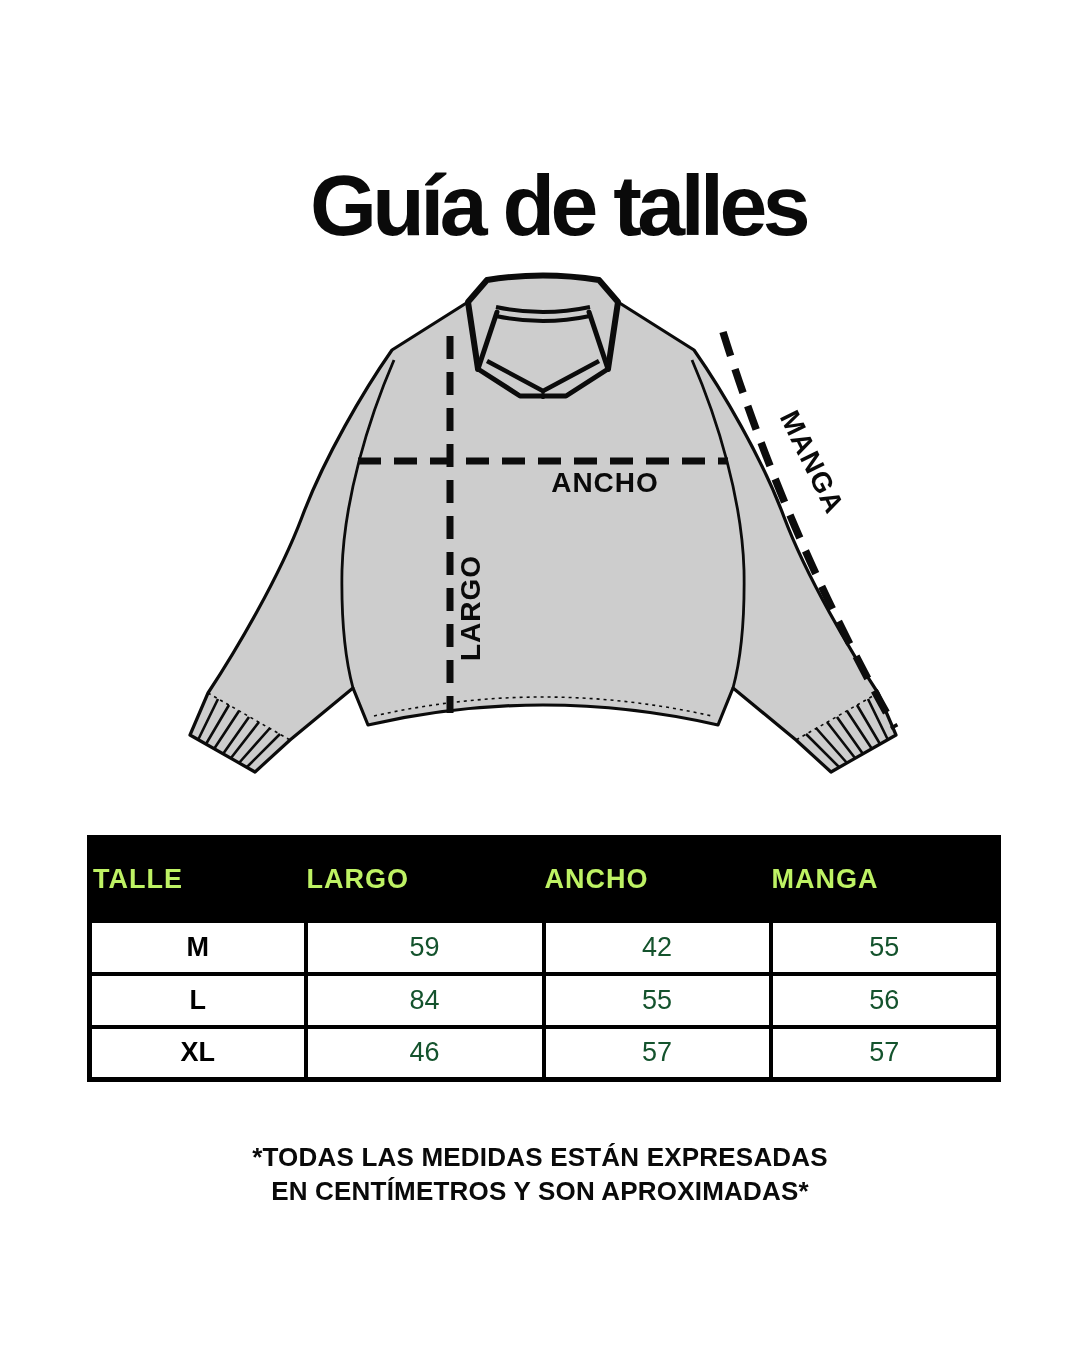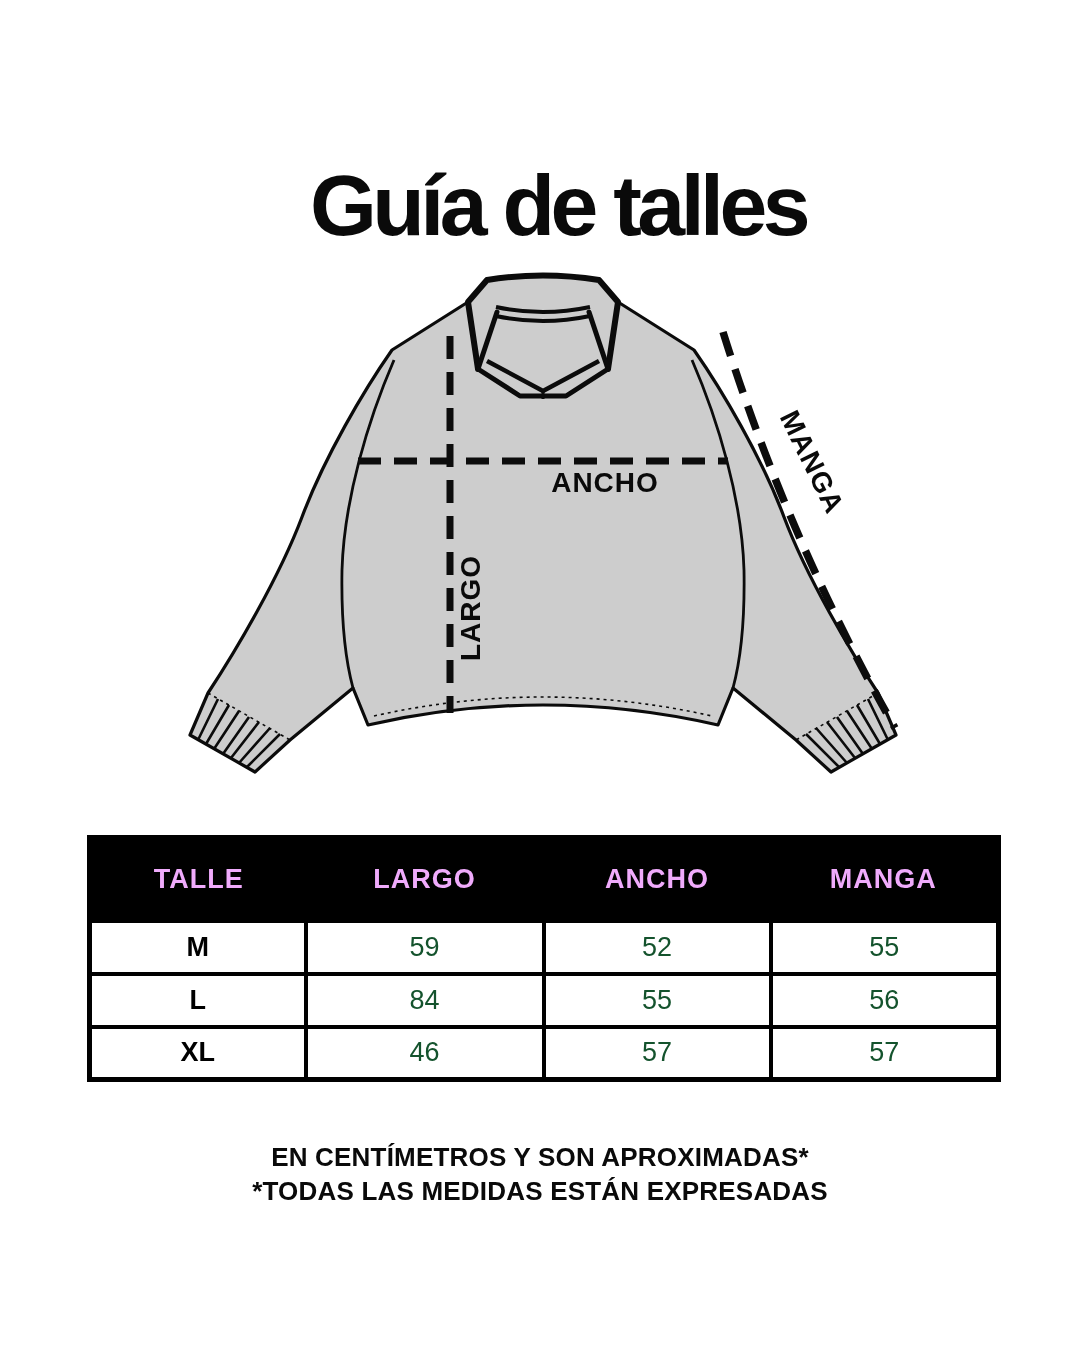--- a/index.html
+++ b/index.html
@@ -27,23 +27,23 @@
     border:5px solid #000;
     background:#fff;
   }
   .size-table col.c1{width:216px}
   .size-table col.c2{width:238px}
   .size-table col.c3{width:227px}
   .size-table col.c4{width:228px}
   .size-table thead tr{height:83px;}
   .size-table tbody tr{height:53px;}
   .size-table th{
-    background:#000;color:#f0abfc;
+    background:#000;color:#bef264;
     font-size:27px;font-weight:bold;letter-spacing:1px;
-    border:0;text-align:center;vertical-align:middle;
+    border:0;text-align:left;vertical-align:middle;
   }
   .size-table td{
     border:4px solid #000;
     font-size:27px;text-align:center;vertical-align:middle;
     color:#14532d;
   }
   .size-table td.size-col{font-weight:bold;color:#000;}
 
   .footnote{
     position:absolute;top:1140px;left:0;width:1080px;
@@ -114,36 +114,36 @@
         <th>TALLE</th>
         <th>LARGO</th>
         <th>ANCHO</th>
         <th>MANGA</th>
       </tr>
     </thead>
     <tbody>
       <tr>
         <td class="size-col">M</td>
         <td>59</td>
-        <td>52</td>
+        <td>42</td>
         <td>55</td>
       </tr>
       <tr>
         <td class="size-col">L</td>
         <td>84</td>
         <td>55</td>
         <td>56</td>
       </tr>
       <tr>
         <td class="size-col">XL</td>
         <td>46</td>
         <td>57</td>
         <td>57</td>
       </tr>
     </tbody>
   </table>
 
   <div class="footnote">
+    <div>*TODAS LAS MEDIDAS ESTÁN EXPRESADAS</div>
     <div>EN CENTÍMETROS Y SON APROXIMADAS*</div>
-    <div>*TODAS LAS MEDIDAS ESTÁN EXPRESADAS</div>
   </div>
 
 </div>
 
 </body></html>

